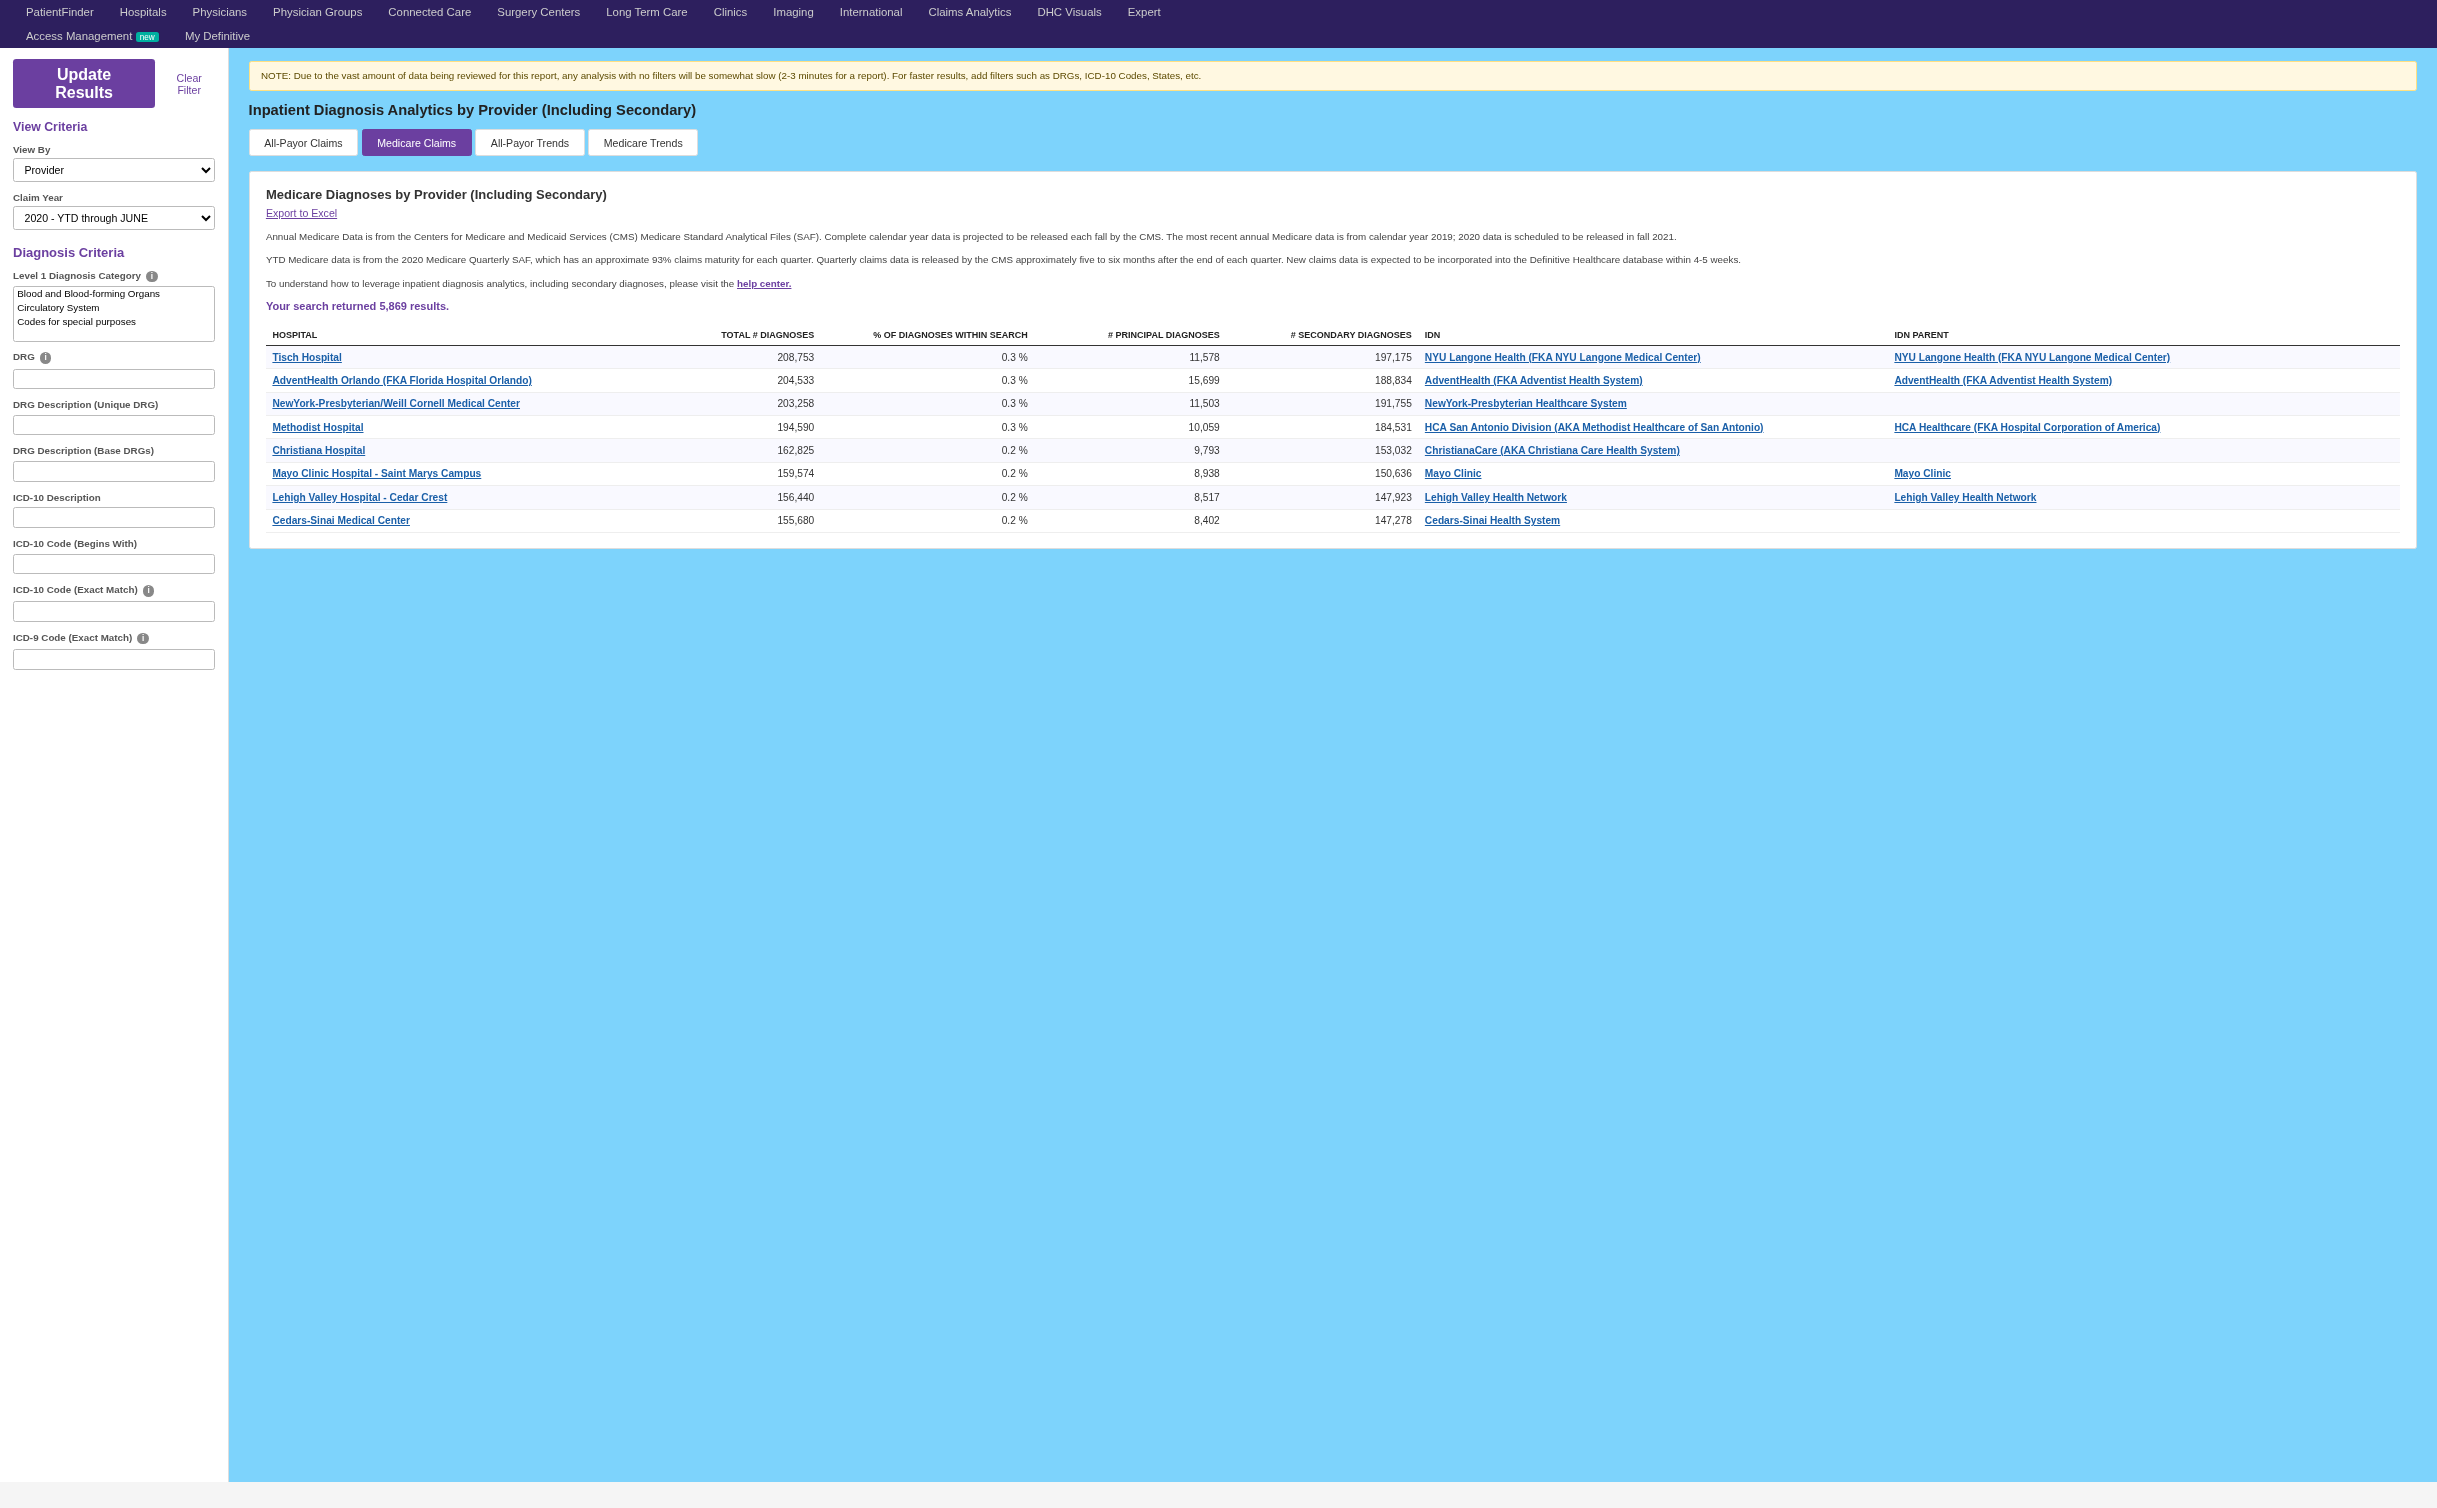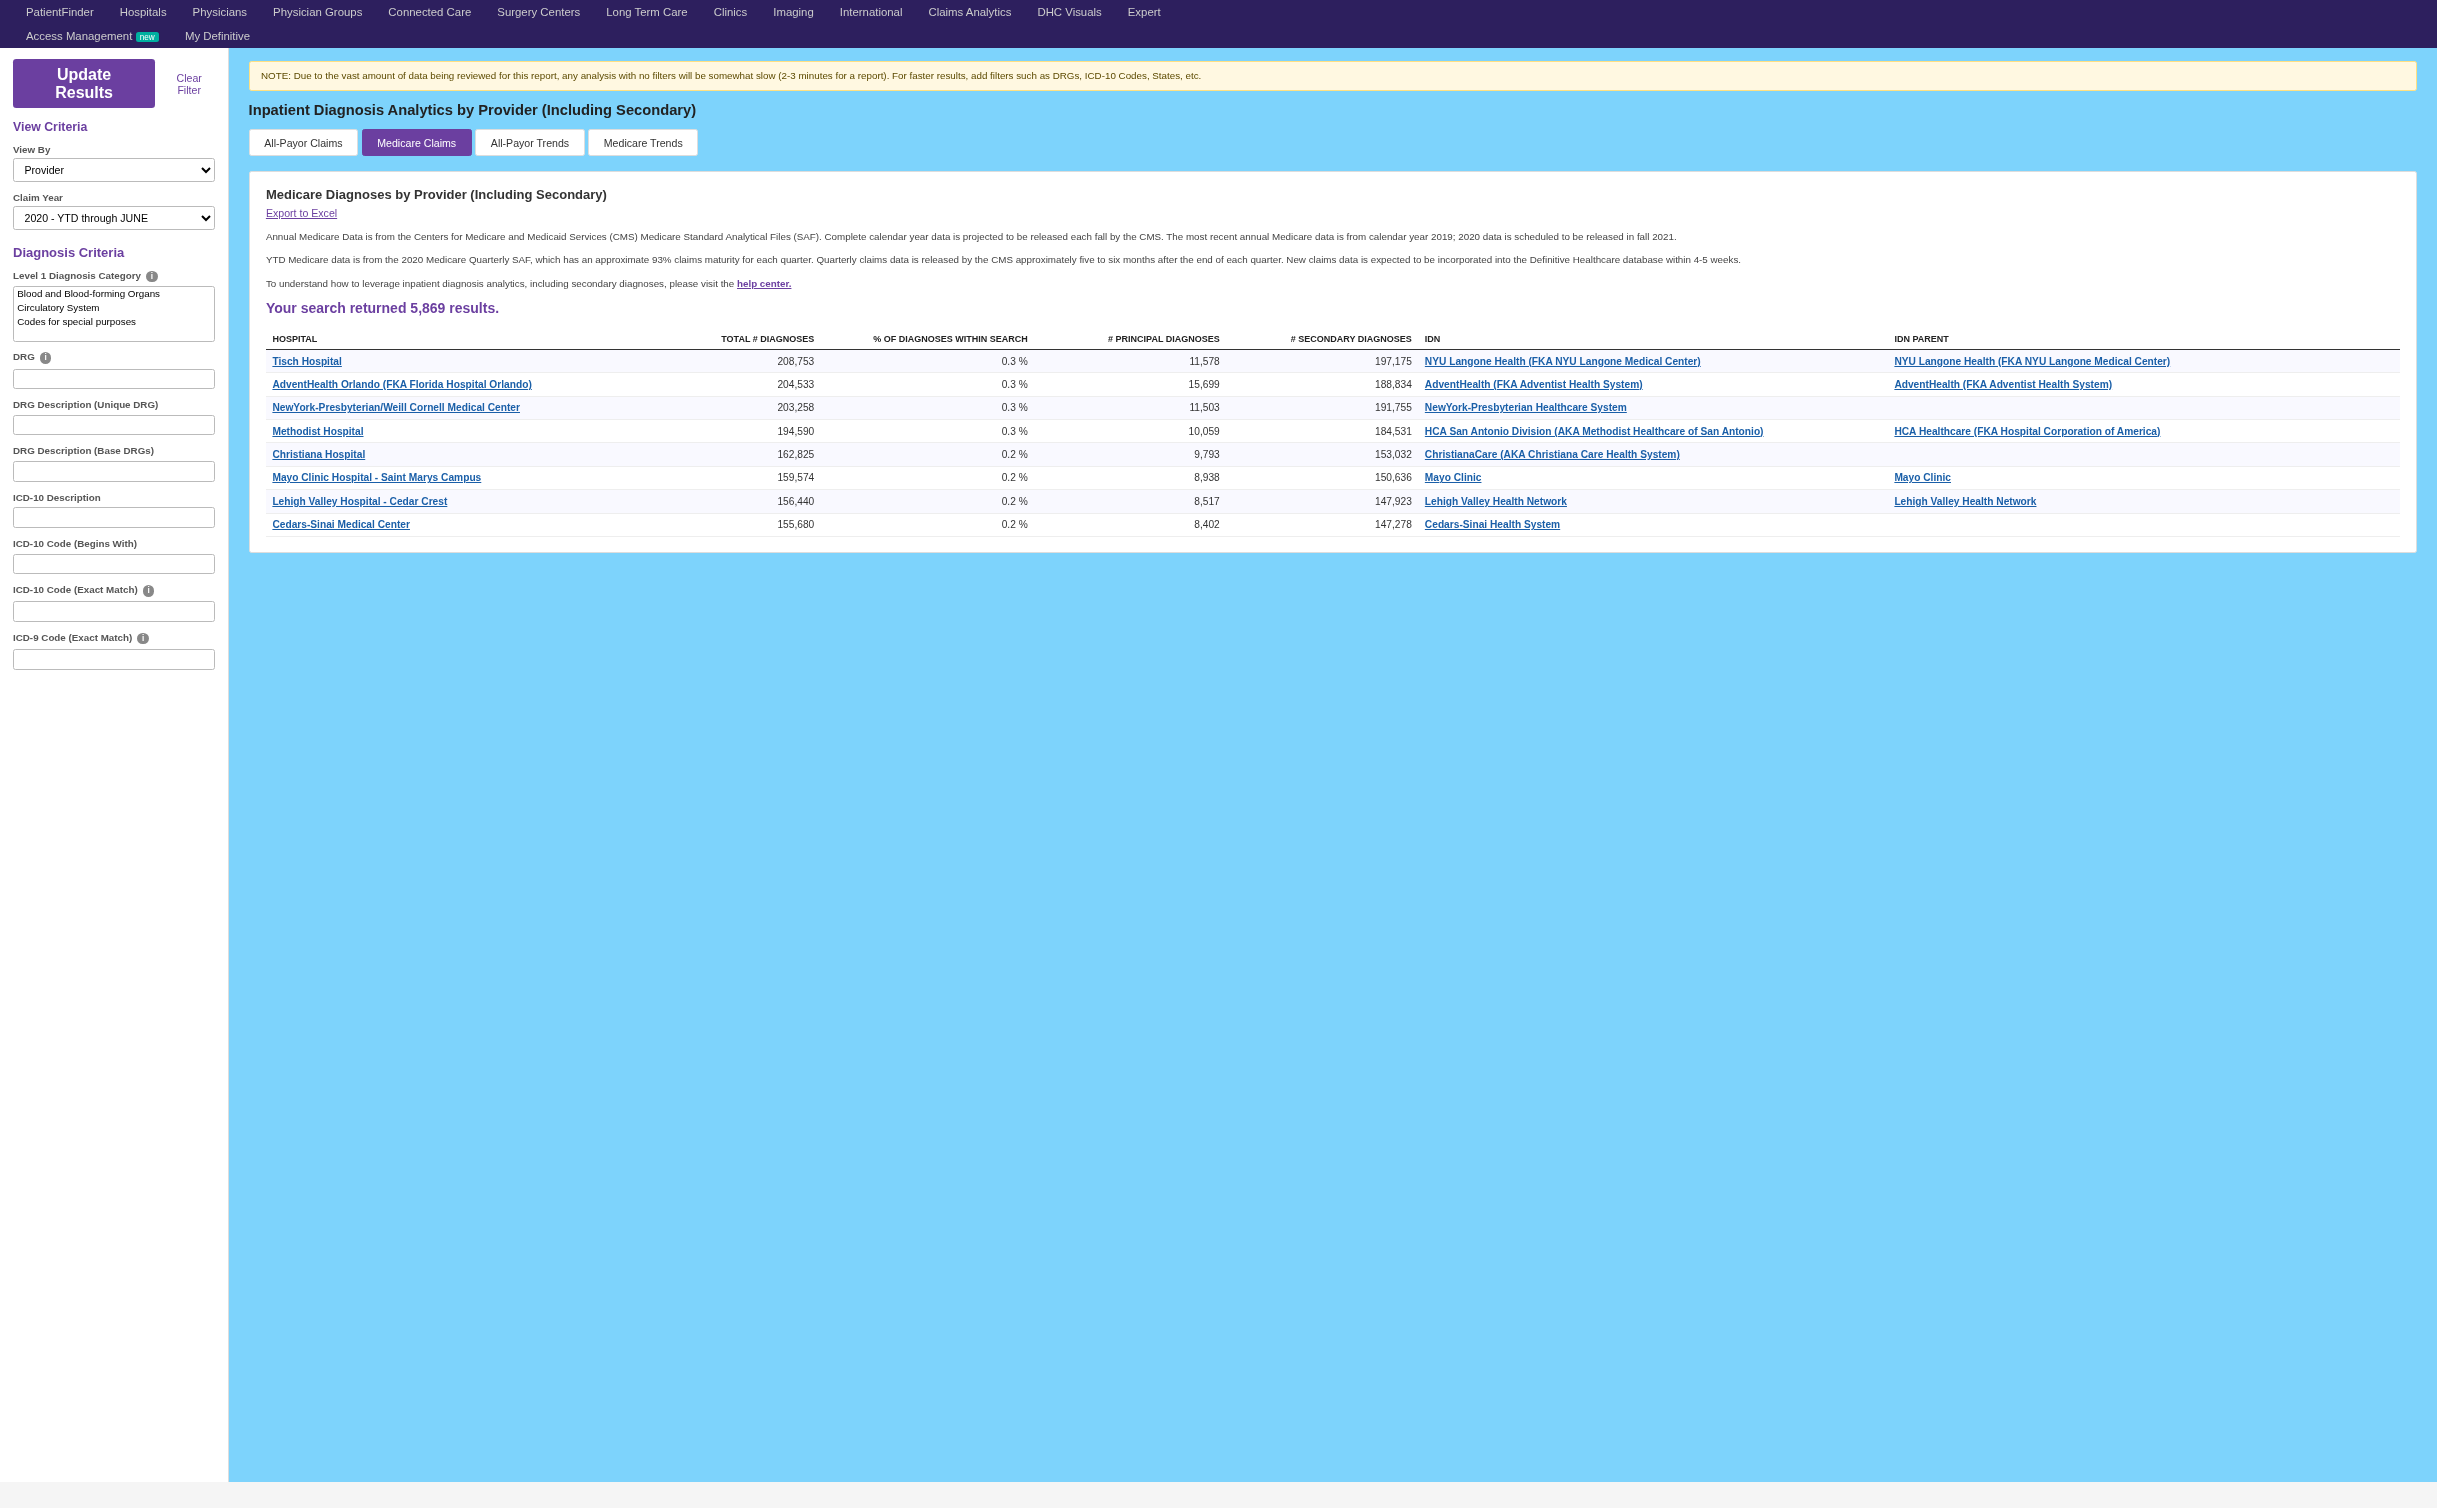--- a/index.html
+++ b/index.html
@@ -66,21 +66,21 @@
       cursor: pointer; font-size: 10.6px; background: #fff; color: #333;
     }
     .tab.active { background: #6b3fa0; color: #fff; border-color: #6b3fa0; }
 
     
     .results-section { background: #fff; padding: 14.7px 16.3px; border-radius: 2.5px; border: 0.8px solid #ddd; }
     .results-title { font-size: 13px; font-weight: bold; margin-bottom: 4.9px; }
     .export-link { color: #6b3fa0; font-size: 10.6px; text-decoration: underline; cursor: pointer; margin-bottom: 9.8px; display: inline-block; }
     .info-text { font-size: 9.8px; color: #444; line-height: 1.6; margin-bottom: 8.2px; }
     .help-link { color: #6b3fa0; text-decoration: underline; font-weight: bold; }
-    .results-count { color: #6b3fa0; font-size: 14px; margin-bottom: 13px; font-weight: bold; }
+    .results-count { color: #6b3fa0; font-size: 11px; margin-bottom: 13px; font-weight: bold; }
 
     
     table { width: 100%; border-collapse: collapse; font-size: 10.2px; }
     thead tr { border-bottom: 1.6px solid #333; }
     th { text-align: left; padding: 4.9px 6.5px; font-size: 9px; font-weight: bold; color: #222; vertical-align: bottom; text-transform: uppercase; }
     td { padding: 5.7px 6.5px; vertical-align: top; border-bottom: 0.8px solid #eee; }
     tr:nth-child(odd) td { background: #f9f9ff; }
     tr:nth-child(even) td { background: #fff; }
     .link-cell { color: #1a5fa8; text-decoration: underline; cursor: pointer; font-weight: bold; }
     .col-hospital { width: 18%; }

